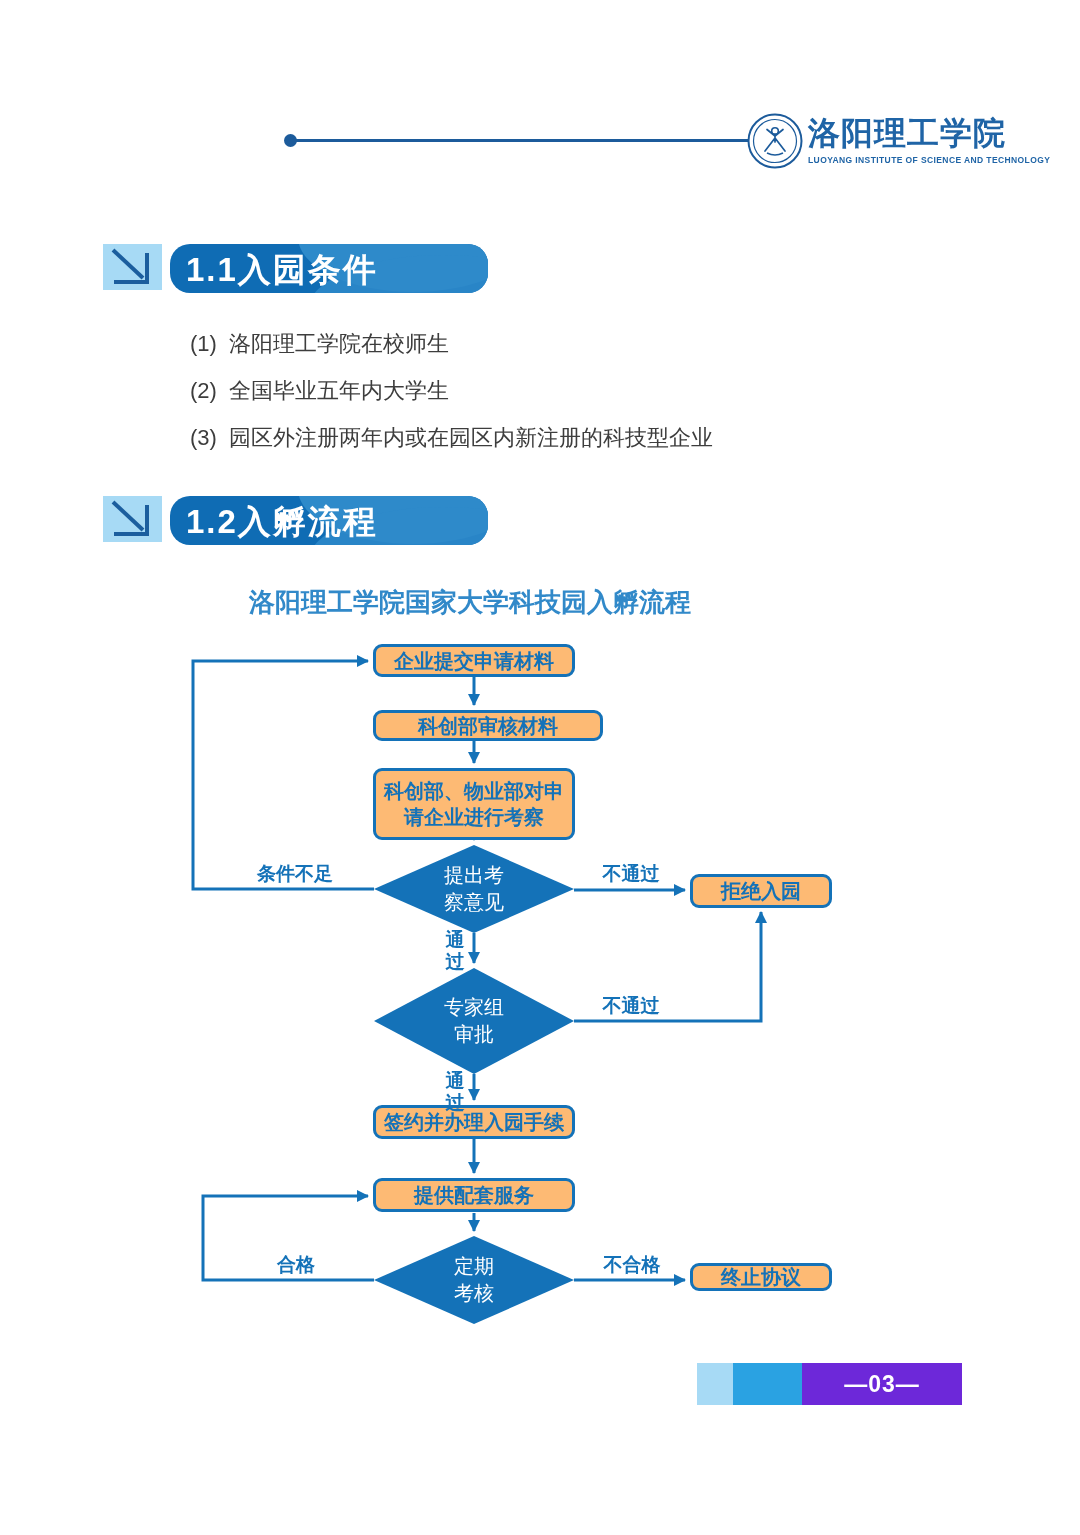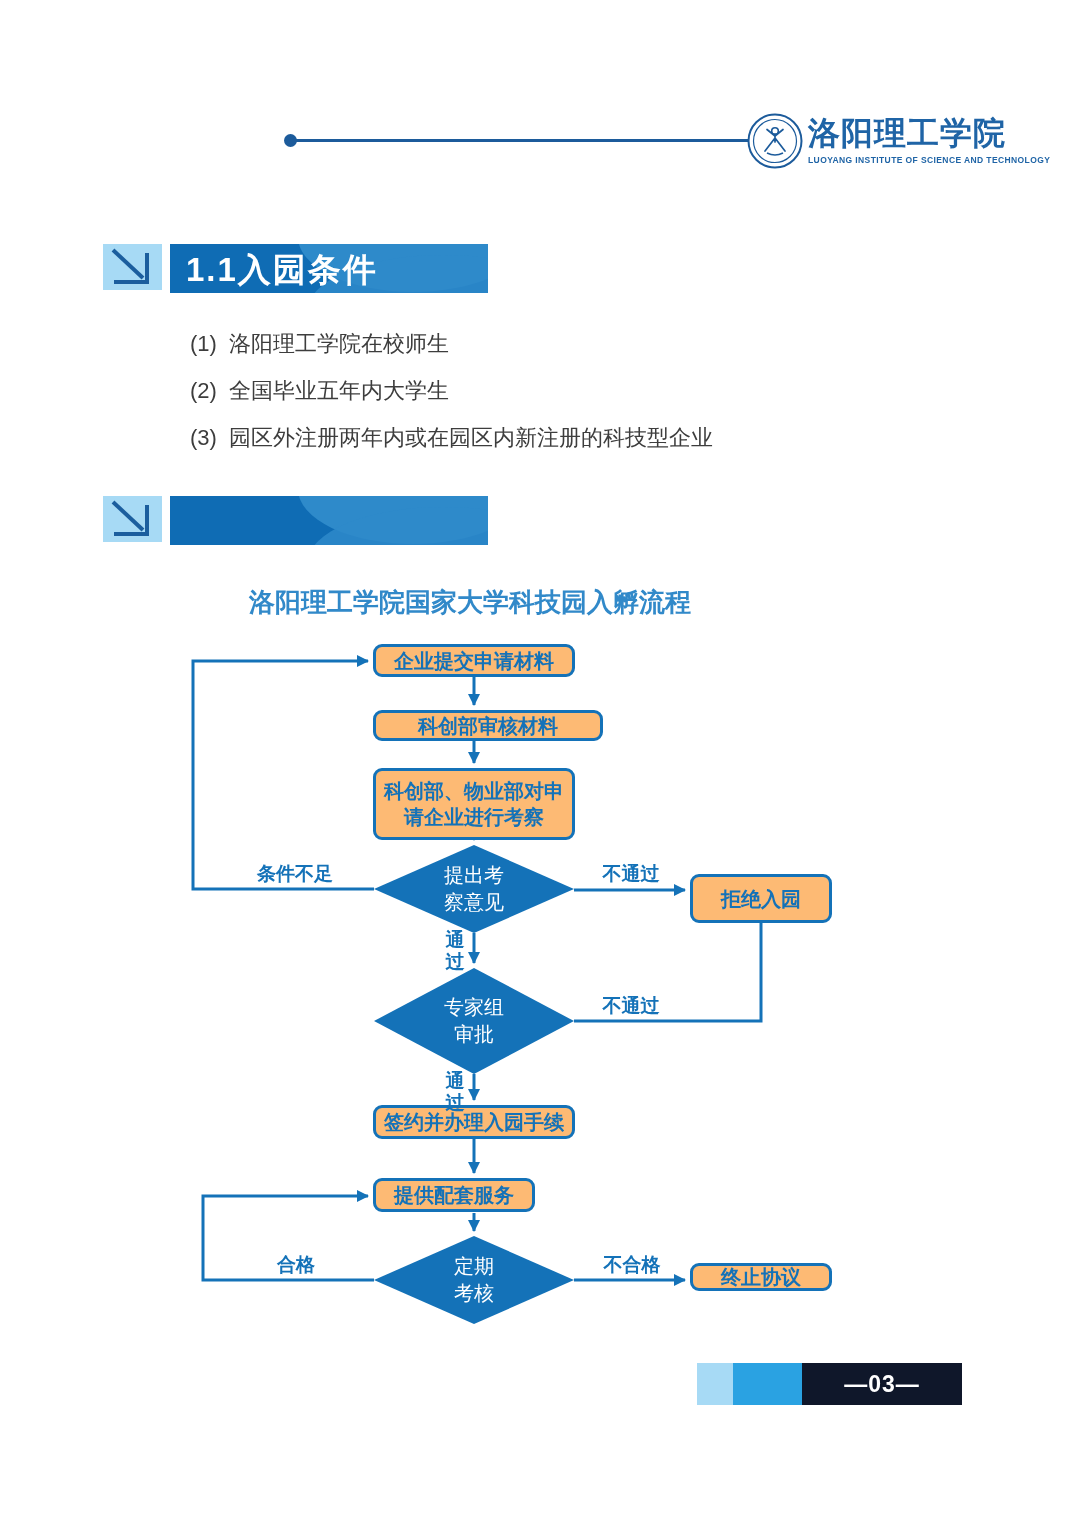--- a/index.html
+++ b/index.html
@@ -15,21 +15,21 @@
   .hdr-rule { position:absolute; left:290px; top:139px; width:458px; height:3px;
     background:#1c5b9b; }
   .logo-svg { position:absolute; left:746px; top:112px; }
   .uni-cn { position:absolute; left:808px; top:112px; width:190px;
     font-size:32px; font-weight:bold; color:#1f64a6; letter-spacing:1px; white-space:nowrap; }
   .uni-en { position:absolute; left:808px; top:155px; width:200px;
     font-size:8.5px; font-weight:bold; color:#1f64a6; letter-spacing:0.4px; white-space:nowrap; }
   
   .sec-square { position:absolute; left:103px; width:59px; height:46px; }
   .sec-bar { position:absolute; left:170px; width:318px; height:49px;
-    background:#0f6cb4; overflow:hidden; }
+    background:#0f6cb4; overflow:hidden;border-radius:20px; }
   .sec-bar .sw1 { position:absolute; right:-40px; top:-62px; width:230px; height:110px;
     border-radius:50%; background:#2e8aca; }
   .sec-bar .sw2 { position:absolute; right:-90px; bottom:-72px; width:270px; height:110px;
     border-radius:50%; background:#2e8aca; opacity:.85; }
   .sec-title { position:absolute; left:16px; top:4px; color:#ffffff;
     font-size:33px; font-weight:bold; letter-spacing:2px; z-index:2; }
   
   .conditions { position:absolute; left:190px; top:330px; }
   .cond-item { display:flex; font-size:22px; color:#3d3d3d; line-height:28px;
     margin-bottom:19px; }
@@ -45,21 +45,21 @@
   .fc-dtext { position:absolute; color:#ffffff; font-weight:normal; font-size:20px;
     text-align:center; line-height:1.35; display:flex; align-items:center;
     justify-content:center; }
   .fc-elabel { position:absolute; font-size:19px; font-weight:bold; color:#1472b8;
     text-align:center; }
   .fc-vlabel { position:absolute; width:22px; font-size:19px; font-weight:bold;
     color:#1472b8; line-height:1.18; text-align:center; }
   
   .ft-light { position:absolute; left:697px; top:1363px; width:36px; height:42px; background:#a7daf5; }
   .ft-mid   { position:absolute; left:733px; top:1363px; width:69px; height:42px; background:#2aa2e2; }
-  .ft-dark  { position:absolute; left:802px; top:1363px; width:160px; height:42px; background:#0f172a;
+  .ft-dark  { position:absolute; left:802px; top:1363px; width:160px; height:42px; background:#6d28d9;
     display:flex; align-items:center; justify-content:center; color:#ffffff;
     font-size:23px; font-weight:bold; letter-spacing:1px; }
 </style>
 </head>
 <body>
 
 <div class="page">
 
   <div>
     <div class="hdr-dot"></div>
@@ -105,20 +105,21 @@
 
   <div>
     <svg class="sec-square" style="top:496px" viewBox="0 0 59 46">
       <rect x="0" y="0" width="59" height="46" fill="#a7daf5"></rect>
       <path d="M10,6 L40,34" stroke="#1b5e9e" stroke-width="4" fill="none"></path>
       <path d="M44,9 L44,38 L11,38" stroke="#1b5e9e" stroke-width="4" fill="none"></path>
     </svg>
     <div class="sec-bar" style="top:496px">
       <div class="sw1"></div>
       <div class="sw2"></div>
+      <span class="sec-title">1.2入孵流程</span>
     </div>
   </div>
 
   <div>
     <div class="flow-title">洛阳理工学院国家大学科技园入孵流程</div>
 
     <svg class="fc-svg" width="1080" height="1535" viewBox="0 0 1080 1535">
       <defs>
         <marker id="arr" markerWidth="14" markerHeight="14" refX="11" refY="6" orient="auto" markerUnits="userSpaceOnUse">
           <path d="M0,0 L12,6 L0,12 Z" fill="#1472b8"></path>
@@ -142,22 +143,22 @@
         <polygon points="474,845 574,889 474,933 374,889"></polygon>
         <polygon points="474,968 574,1021 474,1074 374,1021"></polygon>
         <polygon points="474,1236 574,1280 474,1324 374,1280"></polygon>
       </g>
     </svg>
 
     <div class="fc-box" style="left:373px;top:644px;width:202px;height:33px">企业提交申请材料</div>
     <div class="fc-box" style="left:373px;top:710px;width:230px;height:31px">科创部审核材料</div>
     <div class="fc-box" style="left:373px;top:768px;width:202px;height:72px;padding:0 3px">科创部、物业部对申请企业进行考察</div>
     <div class="fc-box" style="left:373px;top:1105px;width:202px;height:34px">签约并办理入园手续</div>
-    <div class="fc-box" style="left:373px;top:1178px;width:162px;height:34px">提供配套服务</div>
-    <div class="fc-box" style="left:690px;top:874px;width:142px;height:49px">拒绝入园</div>
+    <div class="fc-box" style="left:373px;top:1178px;width:202px;height:34px">提供配套服务</div>
+    <div class="fc-box" style="left:690px;top:874px;width:142px;height:34px">拒绝入园</div>
     <div class="fc-box" style="left:690px;top:1263px;width:142px;height:28px">终止协议</div>
 
     <div class="fc-dtext" style="left:441px;top:859px;width:66px;height:60px">提出考察意见</div>
     <div class="fc-dtext" style="left:441px;top:993px;width:66px;height:56px">专家组审批</div>
     <div class="fc-dtext" style="left:451px;top:1252px;width:46px;height:56px">定期考核</div>
 
     <div class="fc-elabel" style="left:253px;top:861px;width:84px">条件不足</div>
     <div class="fc-elabel" style="left:593px;top:861px;width:76px">不通过</div>
     <div class="fc-elabel" style="left:593px;top:993px;width:76px">不通过</div>
     <div class="fc-vlabel" style="left:444px;top:929px">通过</div>

